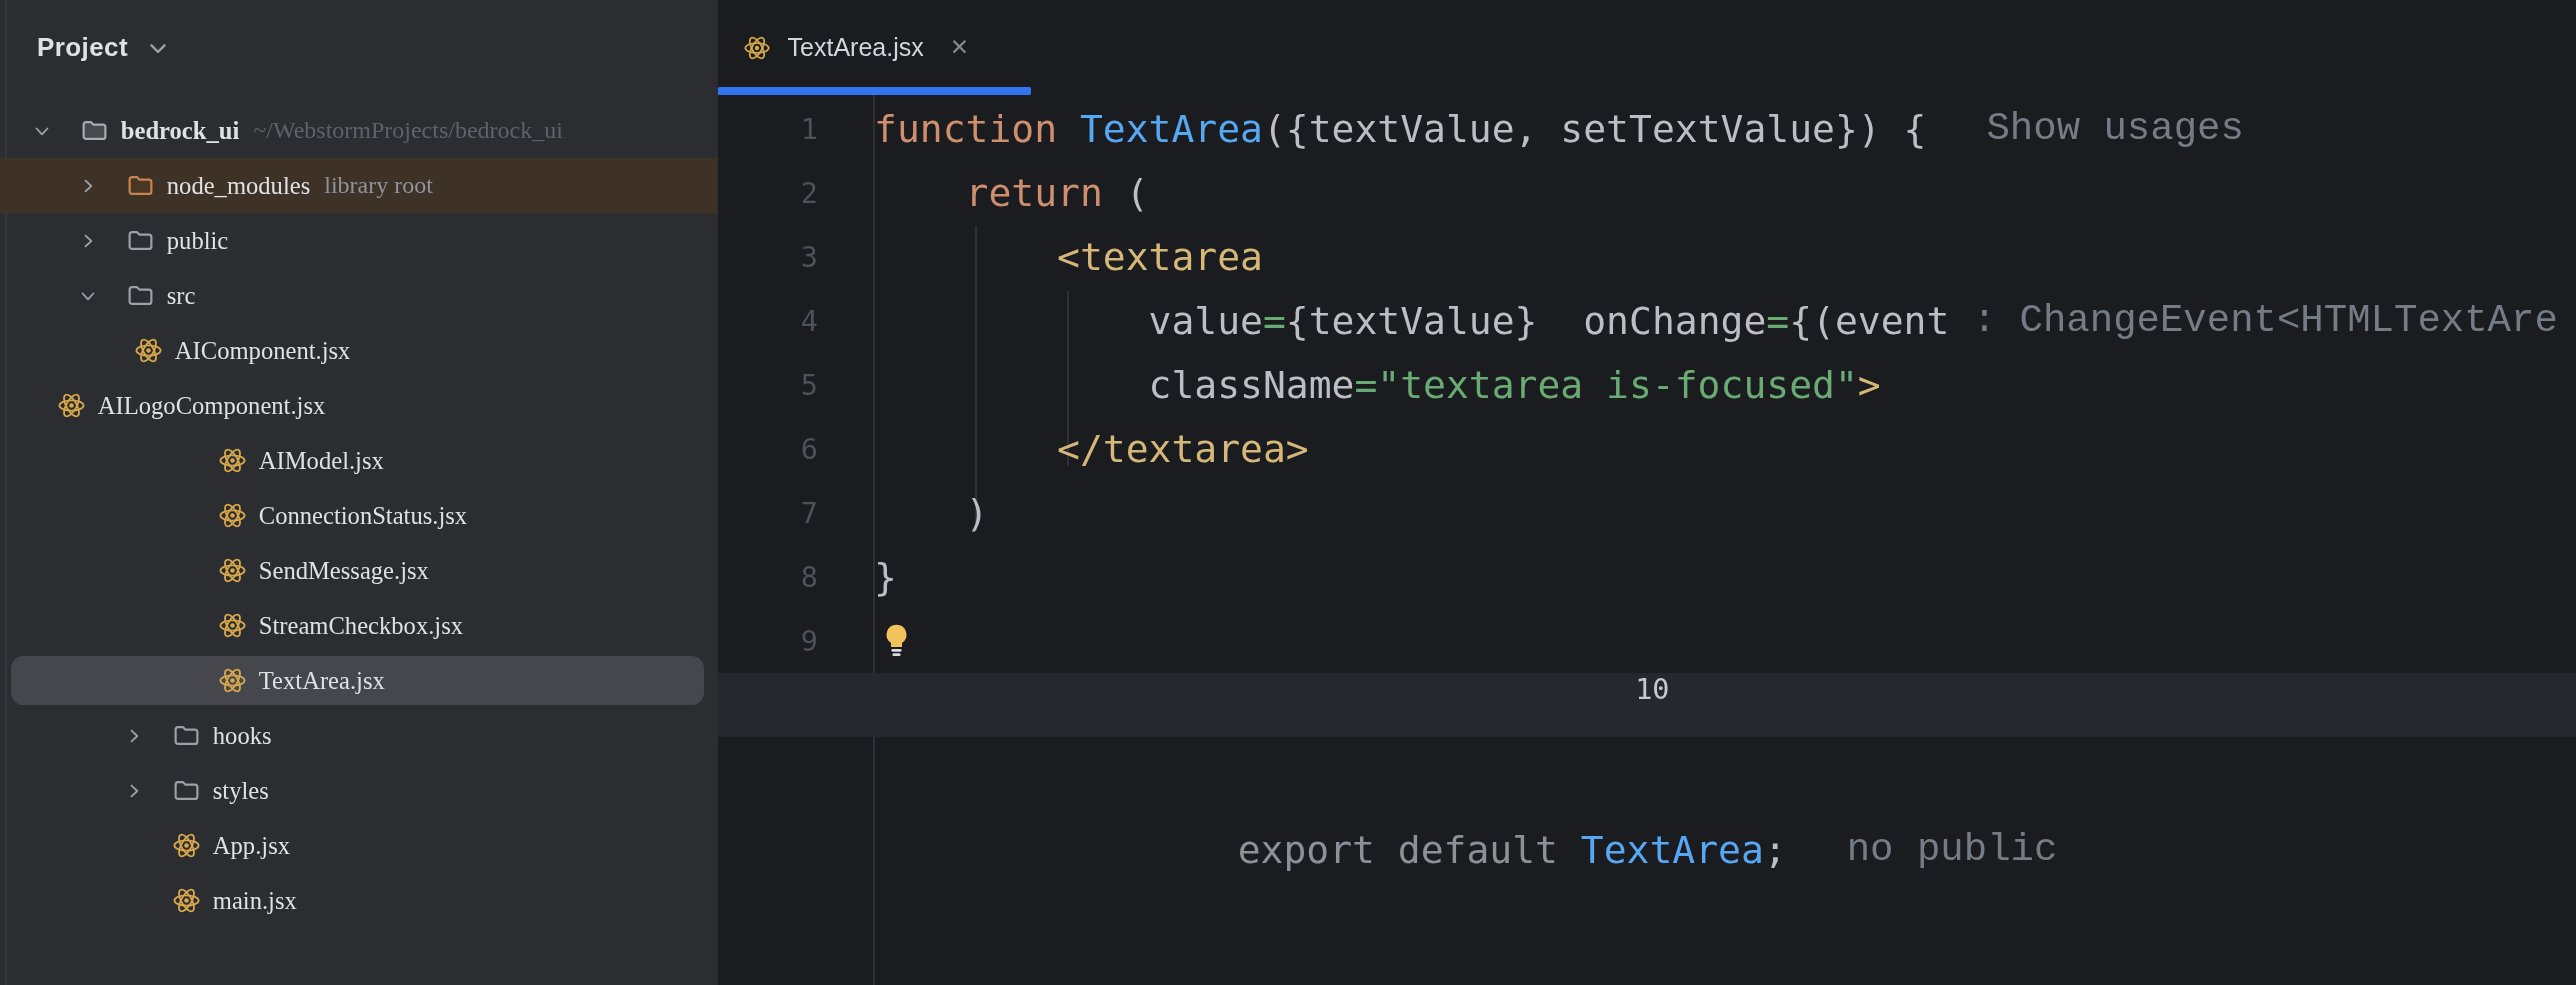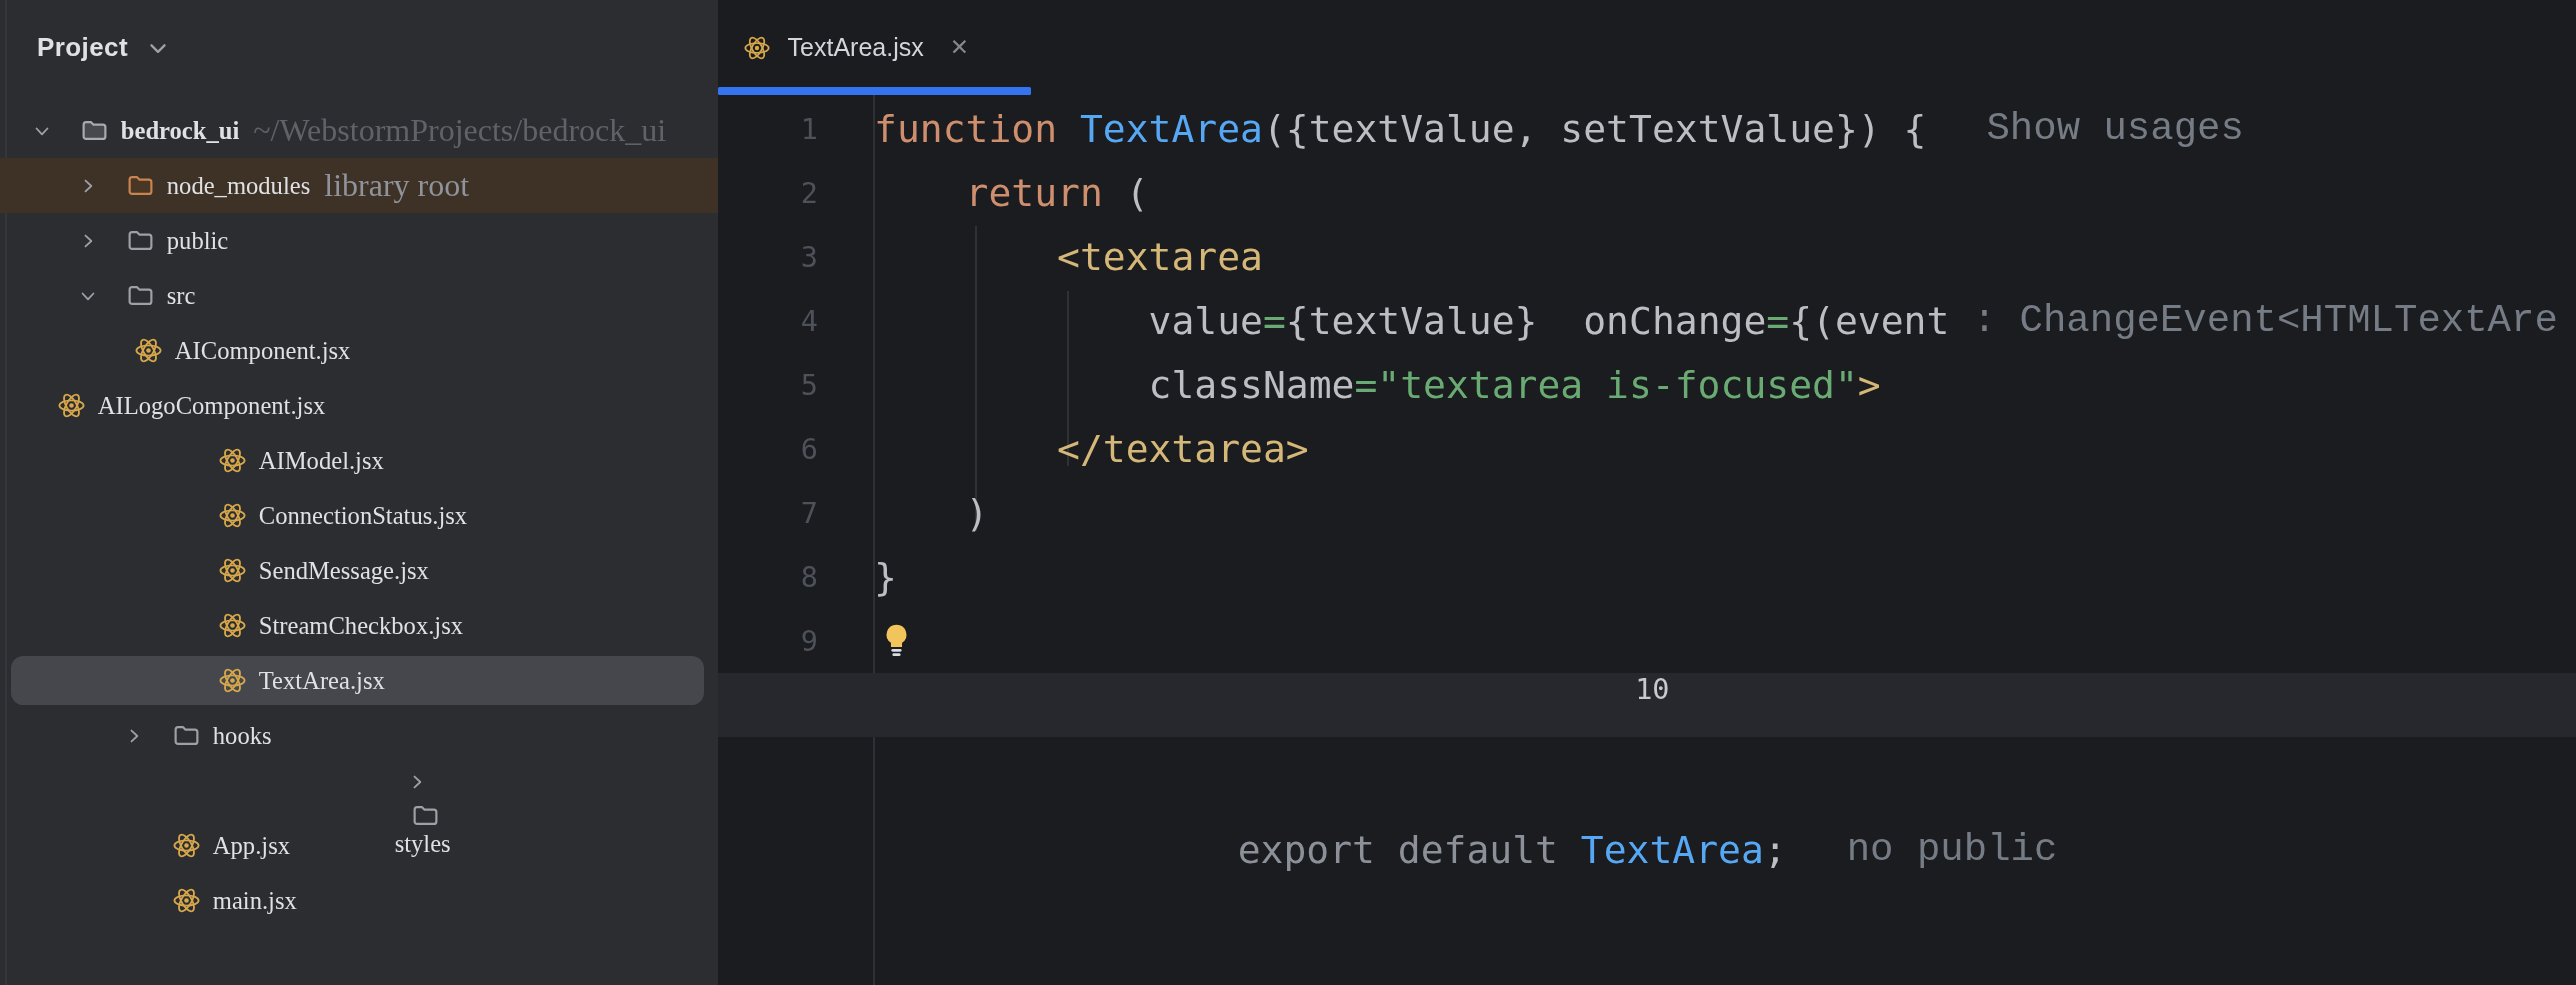--- a/index.html
+++ b/index.html
@@ -24,21 +24,21 @@
   .tree-row.lib-highlight{background:var(--lib-band);}
   .tree-row.selected::before{content:"";position:absolute;left:10.8px;right:14px;top:3.1px;bottom:3.1px;background:var(--sel-pill);border-radius:12.3px;}
   .tree-row>*{position:relative;}
   .chev-box{width:38px;height:55px;display:flex;align-items:center;justify-content:center;flex:0 0 38px;}
   .chev-box svg{width:20px;height:20px;transition:none;}
   .chev-box.expanded svg{transform:rotate(90deg);}
   .tree-icon{width:29px;height:29px;margin-left:18.5px;flex:0 0 29px;display:flex;align-items:center;}
   .tree-icon svg{width:29px;height:29px;}
   .tree-label{margin-left:12.3px;font-size:24.6px;color:var(--tree-text);white-space:pre;}
   .tree-label.bold{font-weight:bold;}
-  .tree-extra{margin-left:14px;font-size:32px;color:var(--tree-lib);white-space:pre;}
+  .tree-extra{margin-left:14px;font-size:24px;color:var(--tree-lib);white-space:pre;}
   .tree-extra.path{color:var(--tree-dim);}
   
   .folder-normal path{stroke:var(--icon-gray);fill:none;}
   .folder-project path{stroke:#a8abb1;fill:#47494e;}
   .folder-lib path{stroke:#c9854f;fill:#493625;}
 
   
   .editor{position:absolute;left:718px;top:0;width:1858px;height:986px;background:var(--editor-bg);overflow:hidden;}
   .tabbar{position:absolute;left:0;top:0;width:1858px;height:95px;}
   .tab{position:absolute;left:0;top:0;width:313px;height:95px;display:flex;align-items:center;cursor:pointer;}
@@ -277,21 +277,21 @@
     </span>
     <span class="tree-icon folder-normal">
       <svg viewBox="0 0 24 24" stroke-width="1.8" stroke-linejoin="round">
             <path d="M3 7.2c0-1.2.9-2.1 2.1-2.1h4.1l2 2.1h7.7c1.2 0 2.1.9 2.1 2.1v7.6c0 1.2-.9 2.1-2.1 2.1H5.1c-1.2 0-2.1-.9-2.1-2.1V7.2z"></path>
           </svg>
     </span>
 
     <span class="tree-label">hooks</span>
 
   </div>
-      <div class="tree-row" style="padding-left: 115px; flex-direction: column;">
+      <div class="tree-row" style="padding-left: 115px;">
     <span class="chev-box collapsed">
       <svg viewBox="0 0 24 24" fill="none" stroke="#9da0a6" stroke-width="2.2" stroke-linecap="round" stroke-linejoin="round">
             <path d="M9 5.5l7 6.5-7 6.5"></path>
           </svg>
     </span>
     <span class="tree-icon folder-normal">
       <svg viewBox="0 0 24 24" stroke-width="1.8" stroke-linejoin="round">
             <path d="M3 7.2c0-1.2.9-2.1 2.1-2.1h4.1l2 2.1h7.7c1.2 0 2.1.9 2.1 2.1v7.6c0 1.2-.9 2.1-2.1 2.1H5.1c-1.2 0-2.1-.9-2.1-2.1V7.2z"></path>
           </svg>
     </span>

